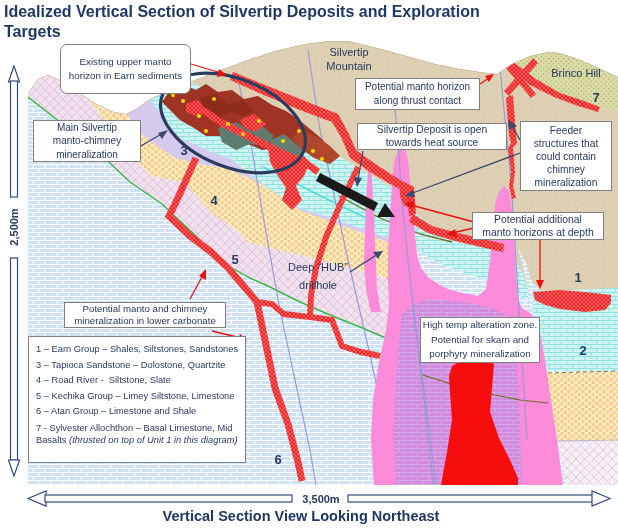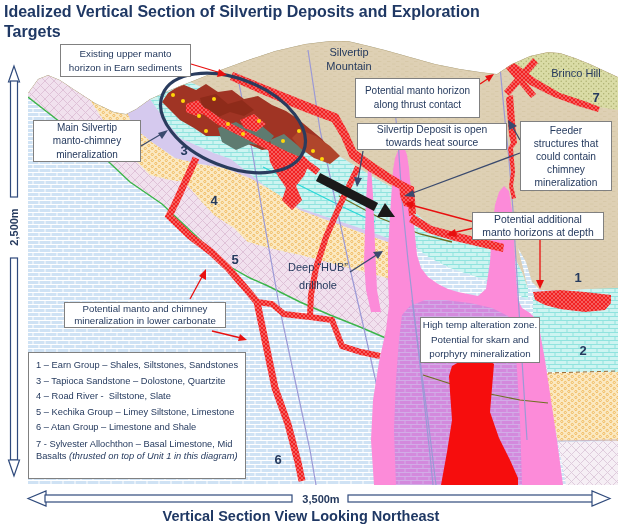--- a/index.html
+++ b/index.html
@@ -1,20 +1,20 @@
 <!DOCTYPE html>
 <html><head><meta charset="utf-8">
 <style>
 * { margin:0; padding:0; box-sizing:border-box; }
 html,body { width:618px; height:530px; background:#ffffff; font-family:"Liberation Sans", sans-serif; overflow:hidden; }
 #wrap { position:relative; width:618px; height:530px; }
 #title { position:absolute; left:4px; top:2px; width:600px; font-size:16px; font-weight:bold; color:#1f3864; line-height:20px; }
 #caption { position:absolute; left:0; top:508px; width:602px; text-align:center; font-size:14.5px; font-weight:bold; color:#1f3864; }
 .lb { position:absolute; background:#ffffff; border:1px solid #808080; color:#253a5e; text-align:center; display:flex; align-items:center; justify-content:center; flex-direction:column; }
-#legend { position:absolute; left:28px; top:352px; width:218px; height:127px; background:#ffffff; border:1px solid #808080; color:#253a5e; font-size:9.3px; padding:5px 0 0 7px; white-space:nowrap; }
+#legend { position:absolute; left:28px; top:336px; width:218px; height:127px; background:#ffffff; border:1px solid #808080; color:#253a5e; font-size:9.3px; padding:5px 0 0 7px; white-space:nowrap; }
 #legend > div { line-height:15.6px; }
 #vlab { position:absolute; left:-12px; top:221px; width:52px; text-align:center; font-size:11px; font-weight:bold; color:#253a5e; transform:rotate(-90deg); }
 #hlab { position:absolute; left:296px; top:493px; width:50px; text-align:center; font-size:11px; font-weight:bold; color:#253a5e; background:#ffffff; }
 svg { position:absolute; left:0; top:0; }
 </style></head>
 <body>
 <div id="wrap">
 <svg width="618" height="530" viewBox="0 0 618 530">
 
 <defs>
@@ -202,23 +202,23 @@
 <line x1="540" y1="240" x2="540" y2="282"></line>
         <polygon points="540,289 536,280 544,280" stroke="none"></polygon>
 <line x1="190" y1="299" x2="203" y2="275"></line>
         <polygon points="206,269 199,276 206,280" stroke="none"></polygon>
 <line x1="212" y1="331" x2="241" y2="338"></line>
         <polygon points="247,340 238,341 240,334" stroke="none"></polygon>
 </g>
 
 </svg>
 <div id="title">Idealized Vertical Section of Silvertip Deposits and Exploration<br>Targets</div>
-<div class="lb" style="left:60px;top:44px;width:131px;height:33px;font-size:9.8px;line-height:14px;">Existing upper manto<br>horizon in Earn sediments</div>
+<div class="lb" style="left:60px;top:44px;width:131px;height:50px;font-size:9.8px;line-height:14px;border-radius:7px;">Existing upper manto<br>horizon in Earn sediments</div>
 <div class="lb" style="left:33px;top:120px;width:108px;height:42px;font-size:10px;line-height:13.5px;">Main Silvertip<br>manto-chimney<br>mineralization</div>
-<div class="lb" style="left:355px;top:78px;width:125px;height:40px;font-size:10px;line-height:14px;">Potential manto horizon<br>along thrust contact</div>
+<div class="lb" style="left:355px;top:78px;width:125px;height:32px;font-size:10px;line-height:14px;">Potential manto horizon<br>along thrust contact</div>
 <div class="lb" style="left:357px;top:123px;width:150px;height:27px;font-size:10.3px;line-height:12.5px;">Silvertip Deposit is open<br>towards heat source</div>
 <div class="lb" style="left:520px;top:121px;width:92px;height:70px;font-size:10.2px;line-height:13px;">Feeder<br>structures that<br>could contain<br>chimney<br>mineralization</div>
 <div class="lb" style="left:472px;top:212px;width:132px;height:28px;font-size:10.4px;line-height:13px;">Potential additional<br>manto horizons at depth</div>
 <div class="lb" style="left:420px;top:317px;width:120px;height:46px;font-size:9.8px;line-height:14.5px;">High temp alteration zone.<br>Potential for skarn and<br>porphyry mineralization</div>
 <div class="lb" style="left:64px;top:302px;width:162px;height:26px;font-size:9.7px;line-height:12.5px;">Potential manto and chimney<br>mineralization in lower carbonate</div>
 
 <div id="legend">
 <div>1 – Earn Group – Shales, Siltstones, Sandstones</div>
 <div>3 – Tapioca Sandstone – Dolostone, Quartzite</div>
 <div>4 – Road River -&nbsp; Siltstone, Slate</div>

